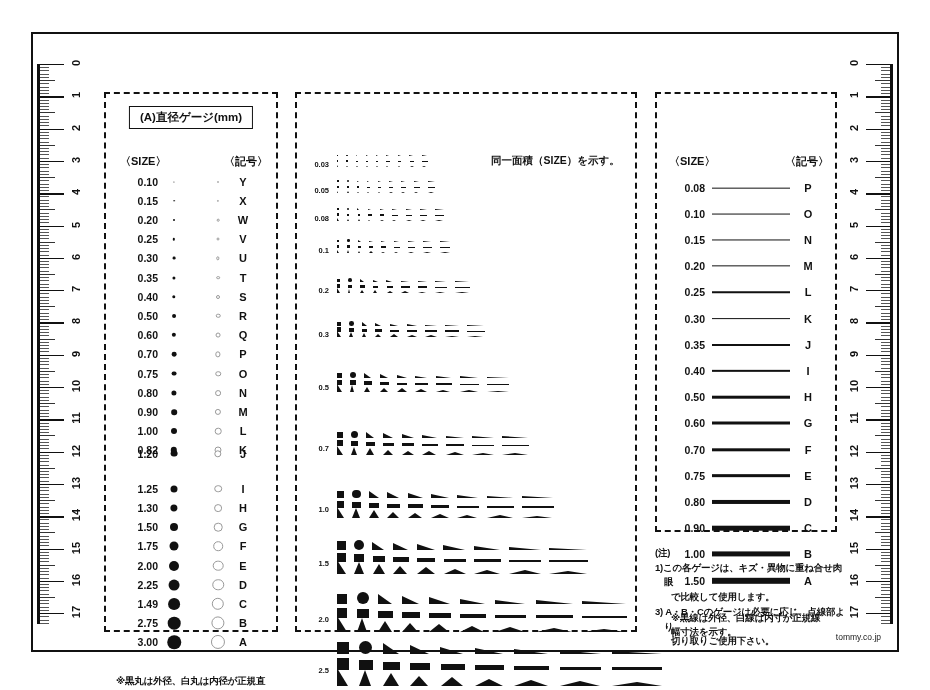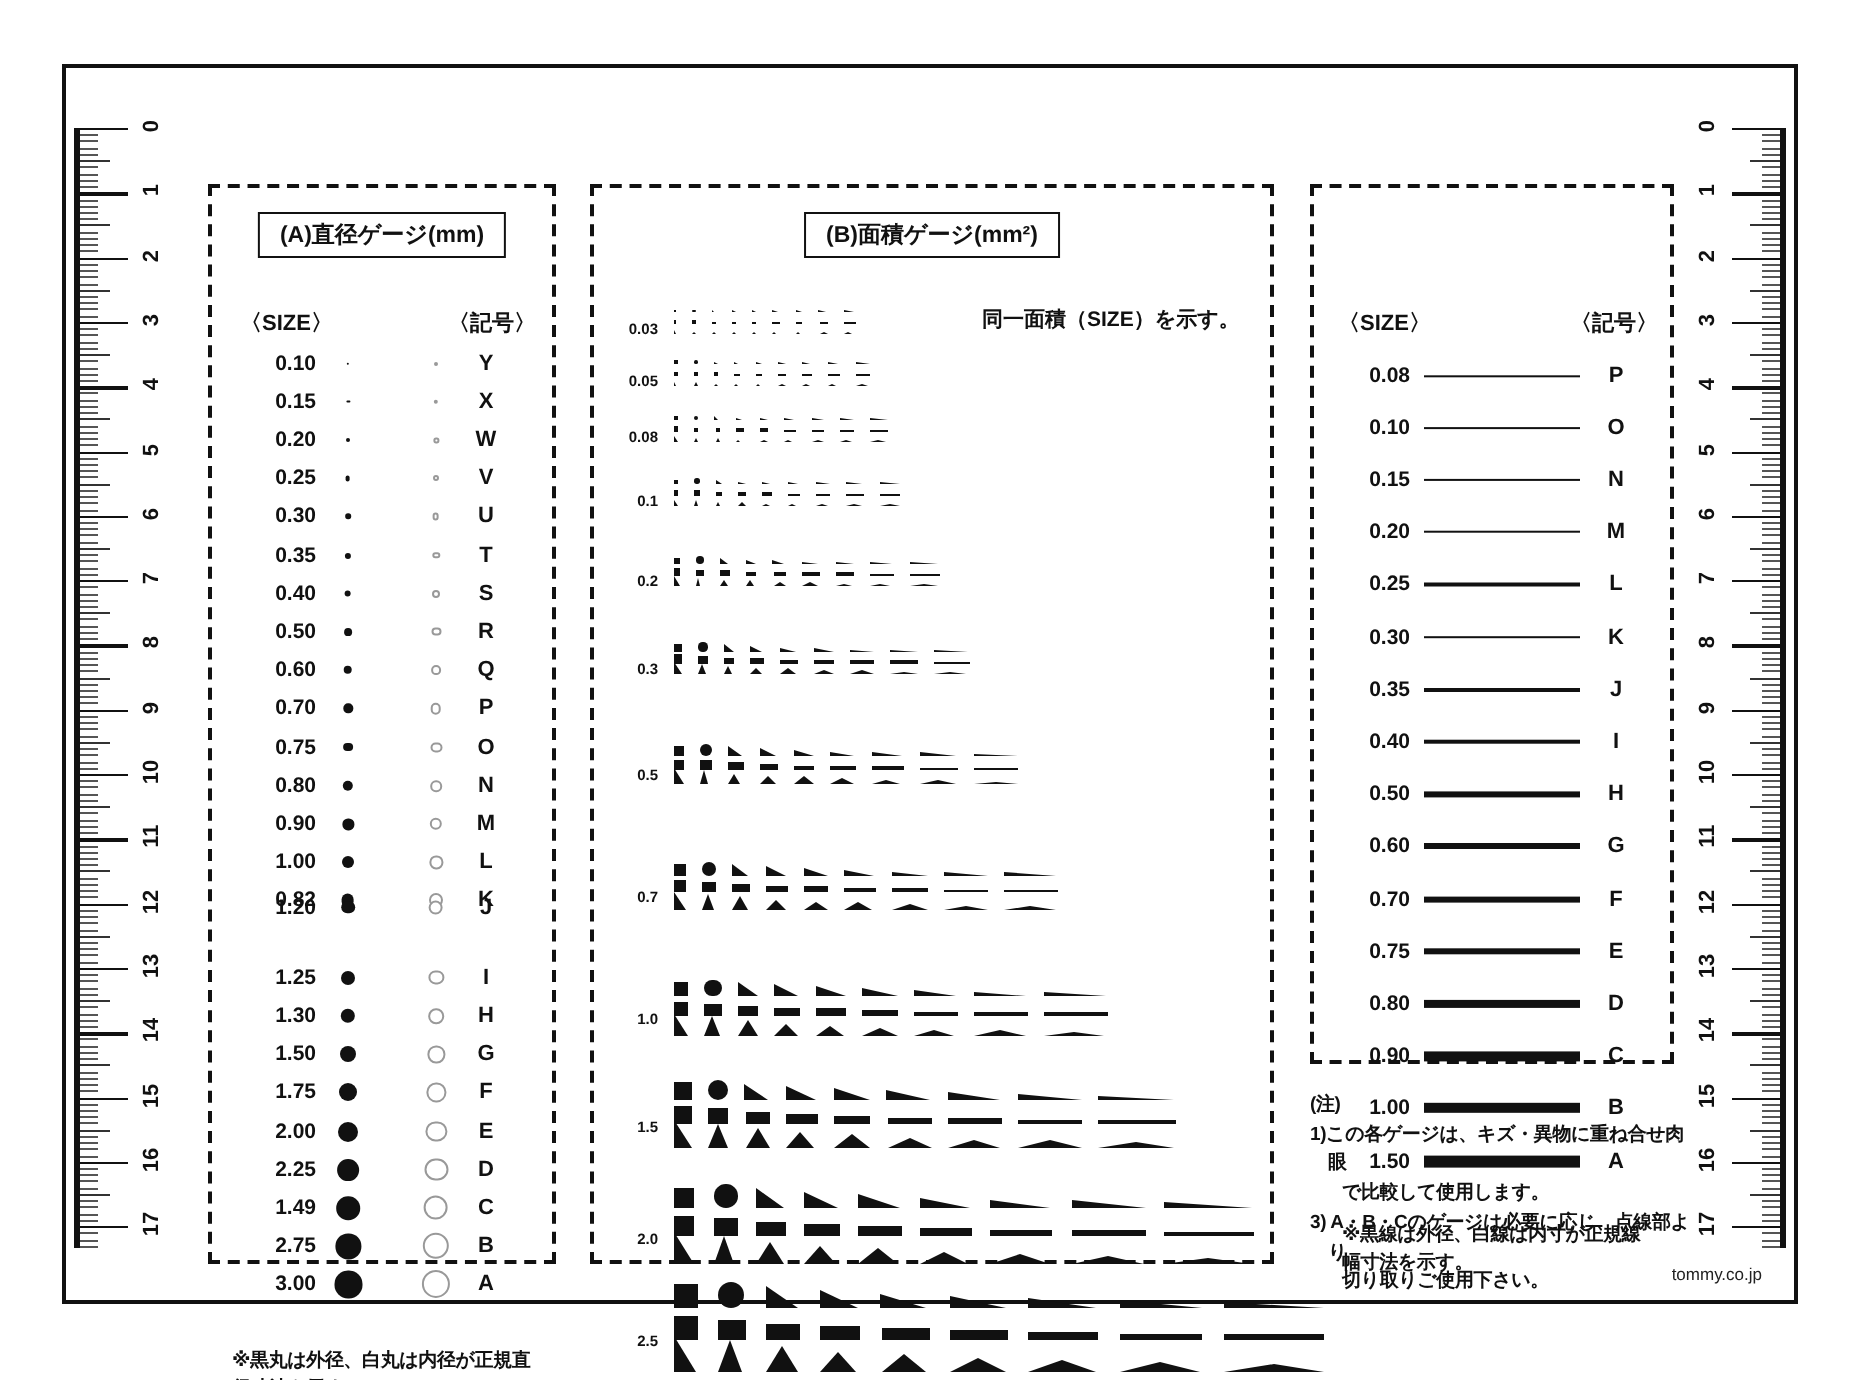--- a/index.html
+++ b/index.html
@@ -676,21 +676,20 @@
           <div class="a-size">3.00</div>
           <div class="a-dot" style="width: 13.5px; height: 13.5px;"></div>
           <div class="a-ring" style="width: 14.1px; height: 14.1px;"></div>
           <div class="a-sym">A</div>
         </div>
       </div>
     <div class="panel-note" id="a-note" style="left: 10px; width: 156px; top: 580px;">※黒丸は外径、白丸は内径が正規直径寸法を示す。</div>
   </div>
 
   <div class="panel" id="panel-b">
-    <div class="panel-head">(B)面積ゲージ(mm²)</div>
     <div id="b-note">
       <div class="l2">同一面積（SIZE）を示す。</div>
     </div>
     <div id="b-groups">
         <div class="b-group" style="top: 62px;">
           <div class="b-label" style="top: 4.125px;">0.03</div>
           <div class="b-row" style="top: 0px;">
             <div class="shp sq" style="width: 1.295px; height: 1.295px; left: 0px;"></div>
             <div class="shp ci" style="width: 1.46076px; height: 1.46076px; left: 9.295px;"></div>
             <div class="shp tri" style="border-left-width: 0px; border-right: 1.83141px solid transparent; border-bottom: 1.28198px solid rgb(17, 17, 17); border-left-style: solid; left: 18.7558px;"></div>

